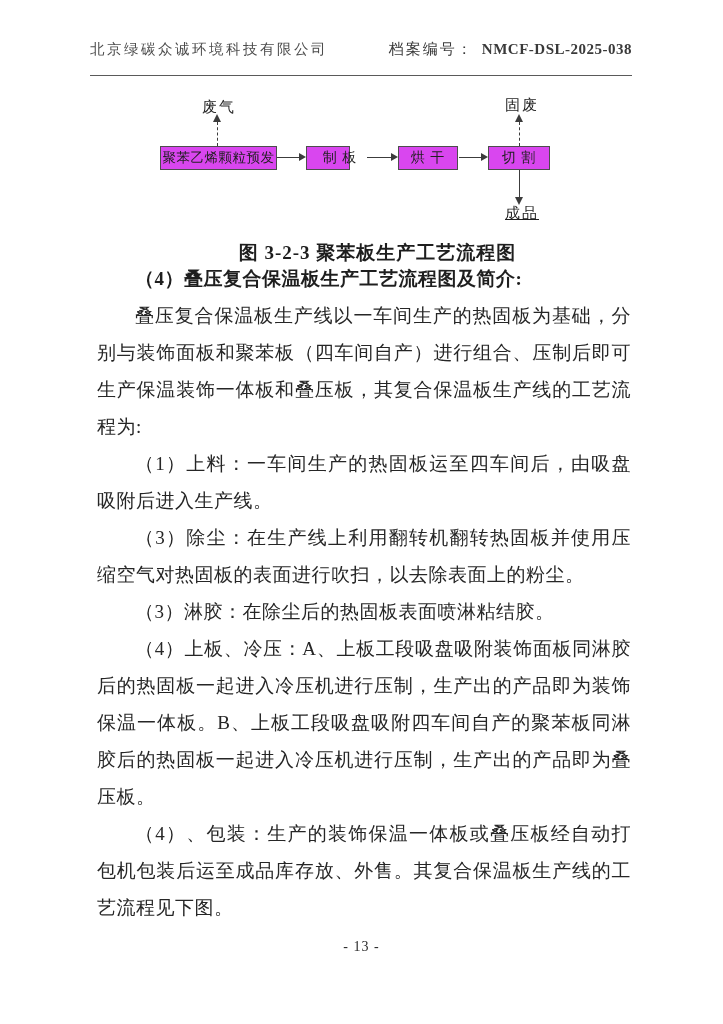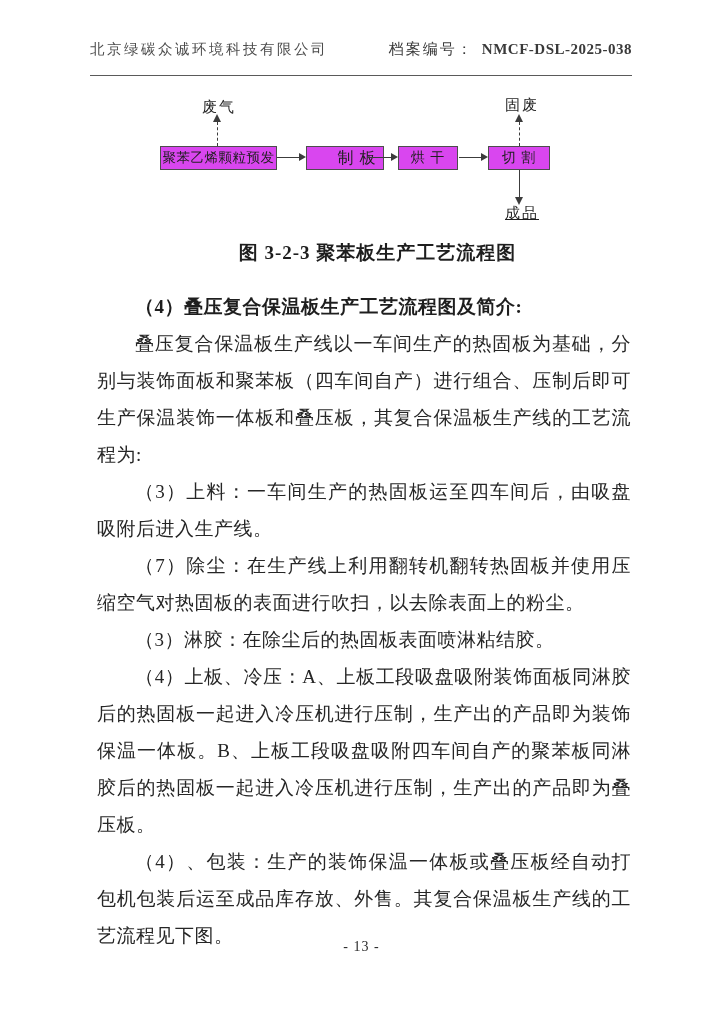--- a/index.html
+++ b/index.html
@@ -47,21 +47,21 @@
     display: flex;
     align-items: center;
     justify-content: center;
     font-size: 13.5px;
     color: #1f1f1f;
     white-space: nowrap;
     background: #d946ef;
     letter-spacing: 0.5px;
   }
   .fbox-1 { left: 160px; width: 117px; }
-  .fbox-2 { left: 306px; width: 78px; letter-spacing: 1px; font-size: 16px; padding-left: 24px; }
+  .fbox-2 { left: 306px; width: 44px; letter-spacing: 1px; font-size: 14px; padding-left: 24px; }
   .fbox-3 { left: 398px; width: 60px; letter-spacing: 1px; font-size: 14px; }
   .fbox-4 { left: 488px; width: 62px; letter-spacing: 1px; font-size: 14px; }
 
   .flabel {
     position: absolute;
     font-size: 15px;
     color: #1f1f1f;
     letter-spacing: 2px;
     white-space: nowrap;
   }
@@ -107,21 +107,21 @@
     position: absolute;
     left: 16px; top: 240px; width: 723px;
     text-align: center;
     font-size: 19px;
     font-weight: bold;
     color: #1e1e1e;
     letter-spacing: 1px;
   }
   .content {
     position: absolute;
-    left: 97px; top: 288px; width: 534px;
+    left: 97px; top: 260px; width: 534px;
     font-size: 19px;
     line-height: 37px;
     color: #262626;
     text-align: justify;
   }
   .heading {
     font-weight: bold;
     text-indent: 2em;
     letter-spacing: 0.5px;
     color: #1e1e1e;
@@ -165,22 +165,22 @@
     <div class="fbox fbox-3">烘 干</div>
     <div class="arrow-h ah-3"></div>
     <div class="fbox fbox-4">切 割</div>
   </div>
 
   <div class="caption">图 3-2-3 聚苯板生产工艺流程图</div>
 
   <div class="content">
     <div class="heading">（4）叠压复合保温板生产工艺流程图及简介:</div>
     <p>叠压复合保温板生产线以一车间生产的热固板为基础，分别与装饰面板和聚苯板（四车间自产）进行组合、压制后即可生产保温装饰一体板和叠压板，其复合保温板生产线的工艺流程为:</p>
-    <p>（3）上料：一车间生产的热固板运至四车间后，由吸盘吸附后进入生产线。</p>
-    <p>（7）除尘：在生产线上利用翻转机翻转热固板并使用压缩空气对热固板的表面进行吹扫，以去除表面上的粉尘。</p>
+    <p>（1）上料：一车间生产的热固板运至四车间后，由吸盘吸附后进入生产线。</p>
+    <p>（3）除尘：在生产线上利用翻转机翻转热固板并使用压缩空气对热固板的表面进行吹扫，以去除表面上的粉尘。</p>
     <p>（3）淋胶：在除尘后的热固板表面喷淋粘结胶。</p>
     <p>（4）上板、冷压：A、上板工段吸盘吸附装饰面板同淋胶后的热固板一起进入冷压机进行压制，生产出的产品即为装饰保温一体板。B、上板工段吸盘吸附四车间自产的聚苯板同淋胶后的热固板一起进入冷压机进行压制，生产出的产品即为叠压板。</p>
     <p>（4）、包装：生产的装饰保温一体板或叠压板经自动打包机包装后运至成品库存放、外售。其复合保温板生产线的工艺流程见下图。</p>
   </div>
 
   <div class="footer">- 13 -</div>
 
 </div>
 
 </body></html>

